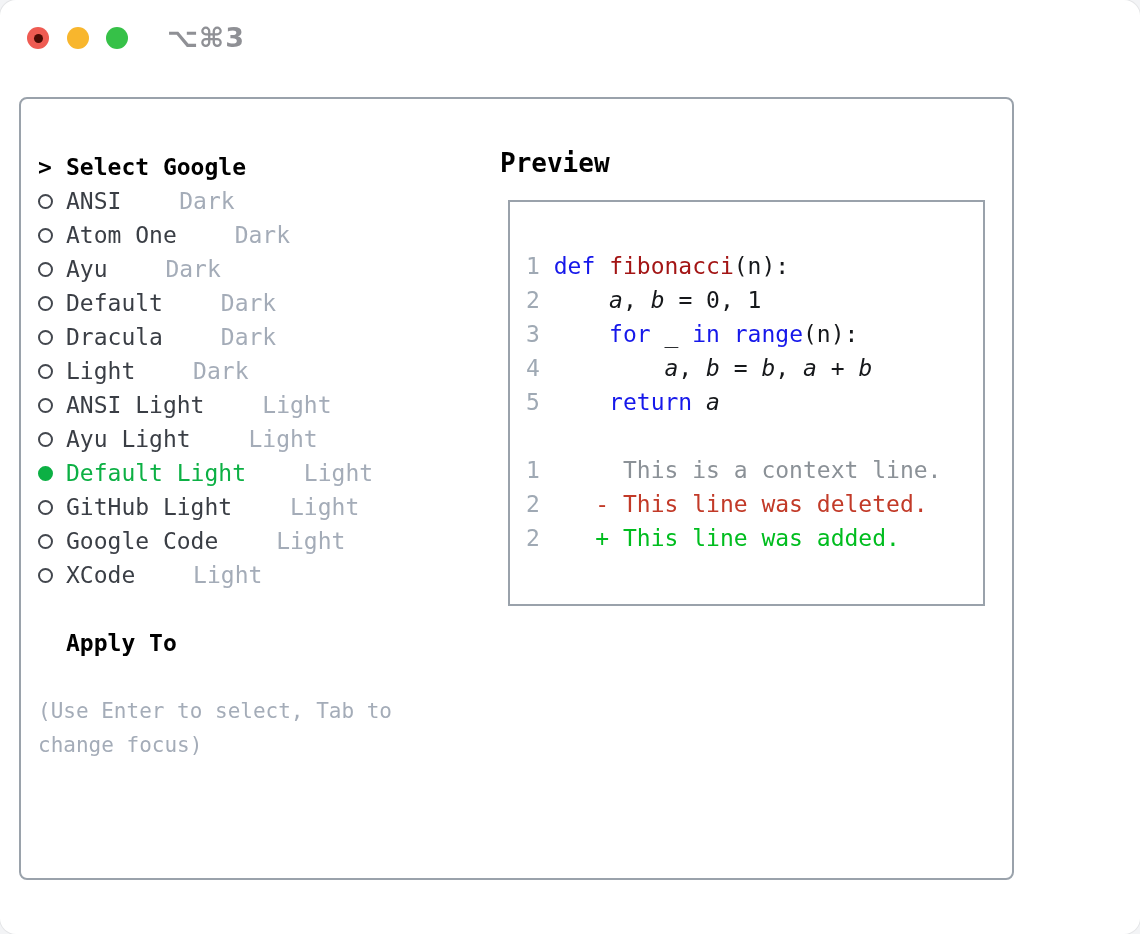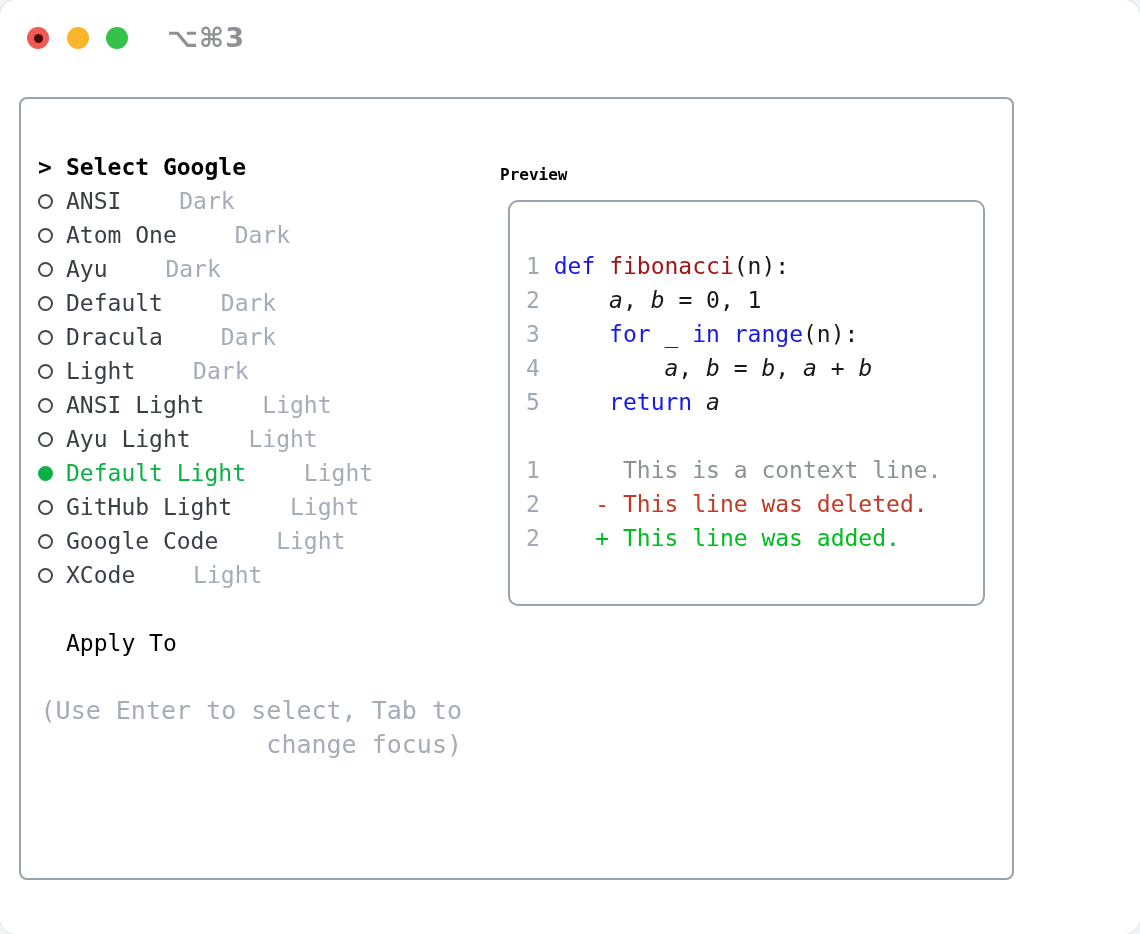--- a/index.html
+++ b/index.html
@@ -38,28 +38,28 @@
   .row{height:34px;display:flex;align-items:center;font-size:23px;
        color:var(--item);white-space:pre;}
   .caret{display:inline-block;width:28px;flex:none;font-weight:bold;color:#000;}
   .header-label{font-weight:bold;color:#000;}
   .radio{width:15px;height:15px;border:2px solid #43474e;border-radius:50%;
          margin-right:13px;flex:none;}
   .radio.filled{background:var(--green);border-color:var(--green);}
   .item-variant{color:var(--muted);margin-left:44px;}
   .row.selected .item-name{color:var(--green);}
   .spacer{height:34px;}
-  .apply-header{padding-left:28px;font-weight:normal;color:#000;text-align:center;}
-  .hint{width:424px;font-size:25px;line-height:34px;color:var(--muted);text-align:right;}
+  .apply-header{padding-left:28px;font-weight:bold;color:#000;text-align:center;}
+  .hint{width:424px;font-size:21px;line-height:34px;color:var(--muted);}
   
-  .preview-header{position:absolute;left:479px;top:59px;height:34px;line-height:34px;
-                  font-size:16px;font-weight:bold;color:#000;}
+  .preview-header{position:absolute;left:479px;top:47px;height:34px;line-height:34px;
+                  font-size:26px;font-weight:bold;color:#000;}
   .preview-box{
     position:absolute;left:487px;top:101px;width:477px;height:406px;
-    border:2px solid var(--border);border-radius:10px;background:#fff;
+    border:2px solid var(--border);border-radius:0;background:#fff;
     padding:47px 0 0 16px;overflow:hidden;
   }
   .code-line{height:34px;line-height:34px;font-size:23px;white-space:pre;color:#16181b;}
   .ln{color:var(--ln);}
   .kw{color:var(--blue);}
   .fn{color:var(--fnred);}
   .var{font-style:italic;}
   .diff-context{color:var(--ctx);}
   .diff-deleted{color:var(--del);}
   .diff-added{color:var(--add);}

